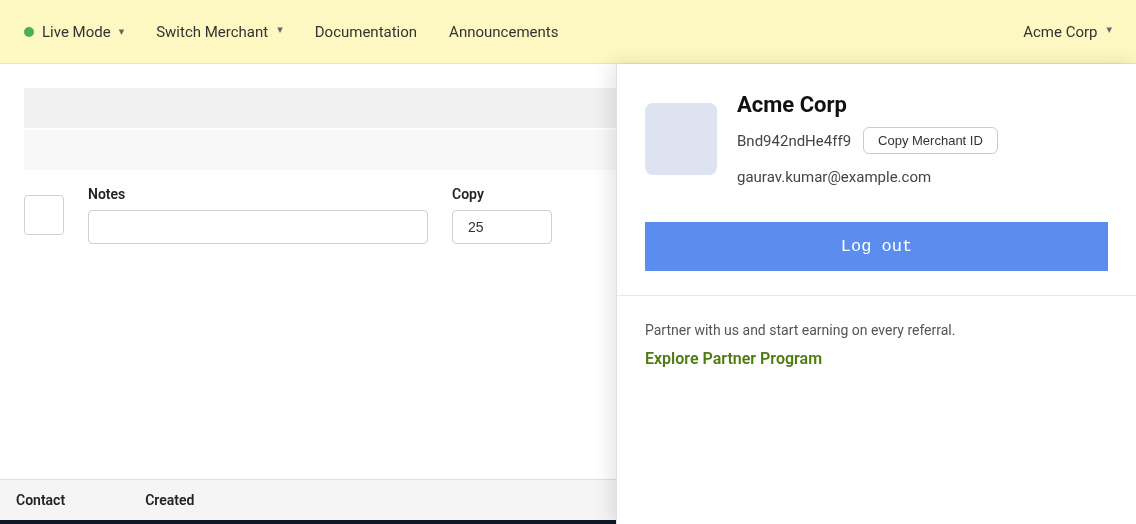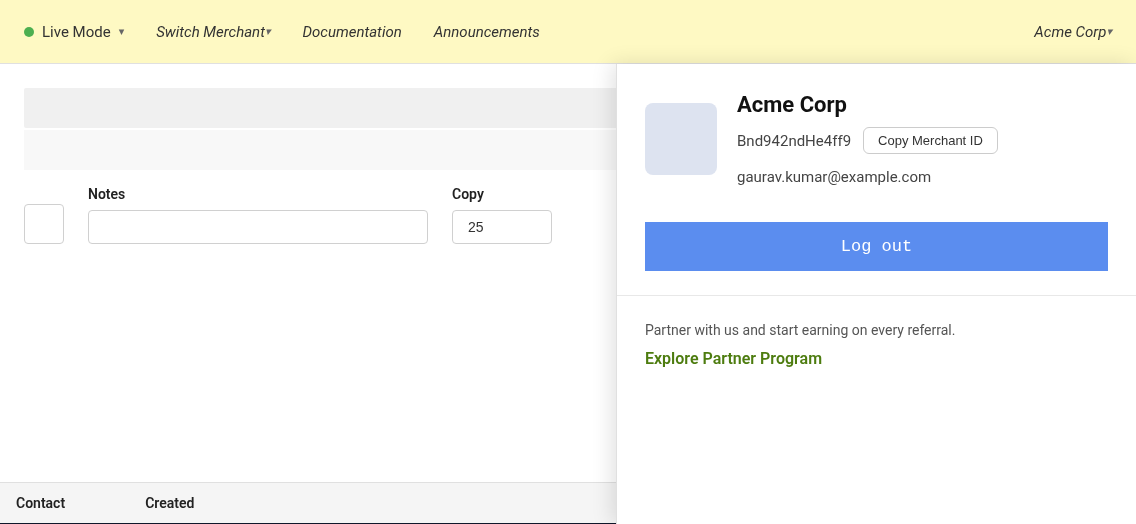--- a/index.html
+++ b/index.html
@@ -51,23 +51,22 @@
       height: 10px;
       background: #4caf50;
       border-radius: 50%;
     }
 
     .nav-item {
       font-size: 15px;
       color: #333;
       cursor: pointer;
       display: flex;
-      align-items: center;
-      gap: 0;
-      font-style: italic;
+      align-items: flex-start;
+      gap: 9px;
     }
 
     .chevron {
       font-size: 11px;
       color: #666;
     }
 
     .nav-right {
       display: flex;
       align-items: center;
@@ -100,21 +99,21 @@
     .gray-row-2 {
       height: 40px;
       background: #f8f8f8;
       margin-bottom: 16px;
     }
 
     .form-section {
       display: flex;
       gap: 24px;
       margin-top: 16px;
-      align-items: flex-end;
+      align-items: center;
     }
 
     .form-group {
       display: flex;
       flex-direction: column;
       gap: 8px;
     }
 
     .form-label {
       font-size: 14px;
@@ -144,21 +143,21 @@
       width: 40px;
       height: 40px;
       border: 1px solid #d0d0d0;
       border-radius: 4px;
     }
 
     .table-header-row {
       display: flex;
       background: #f5f5f5;
       border-top: 1px solid #e0e0e0;
-      border-bottom: 1px solid #0f172a;
+      border-bottom: 4px solid #0f172a;
       padding: 12px 16px;
       gap: 80px;
       position: absolute;
       bottom: 0;
       left: 0;
       right: 0;
     }
 
     .table-col {
       font-size: 14px;

